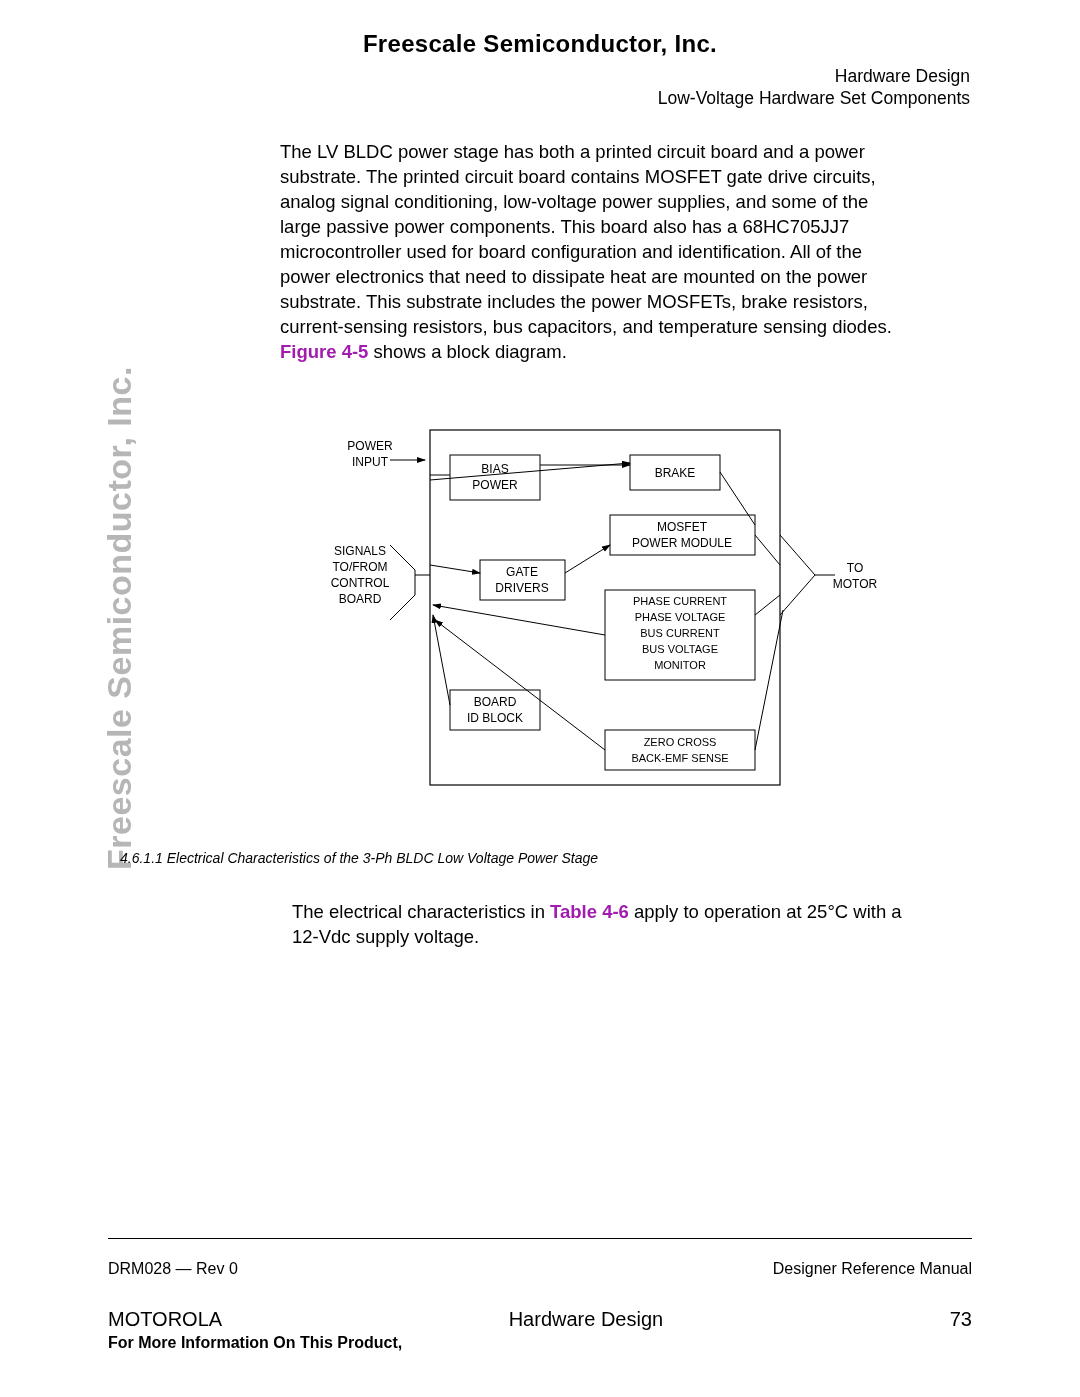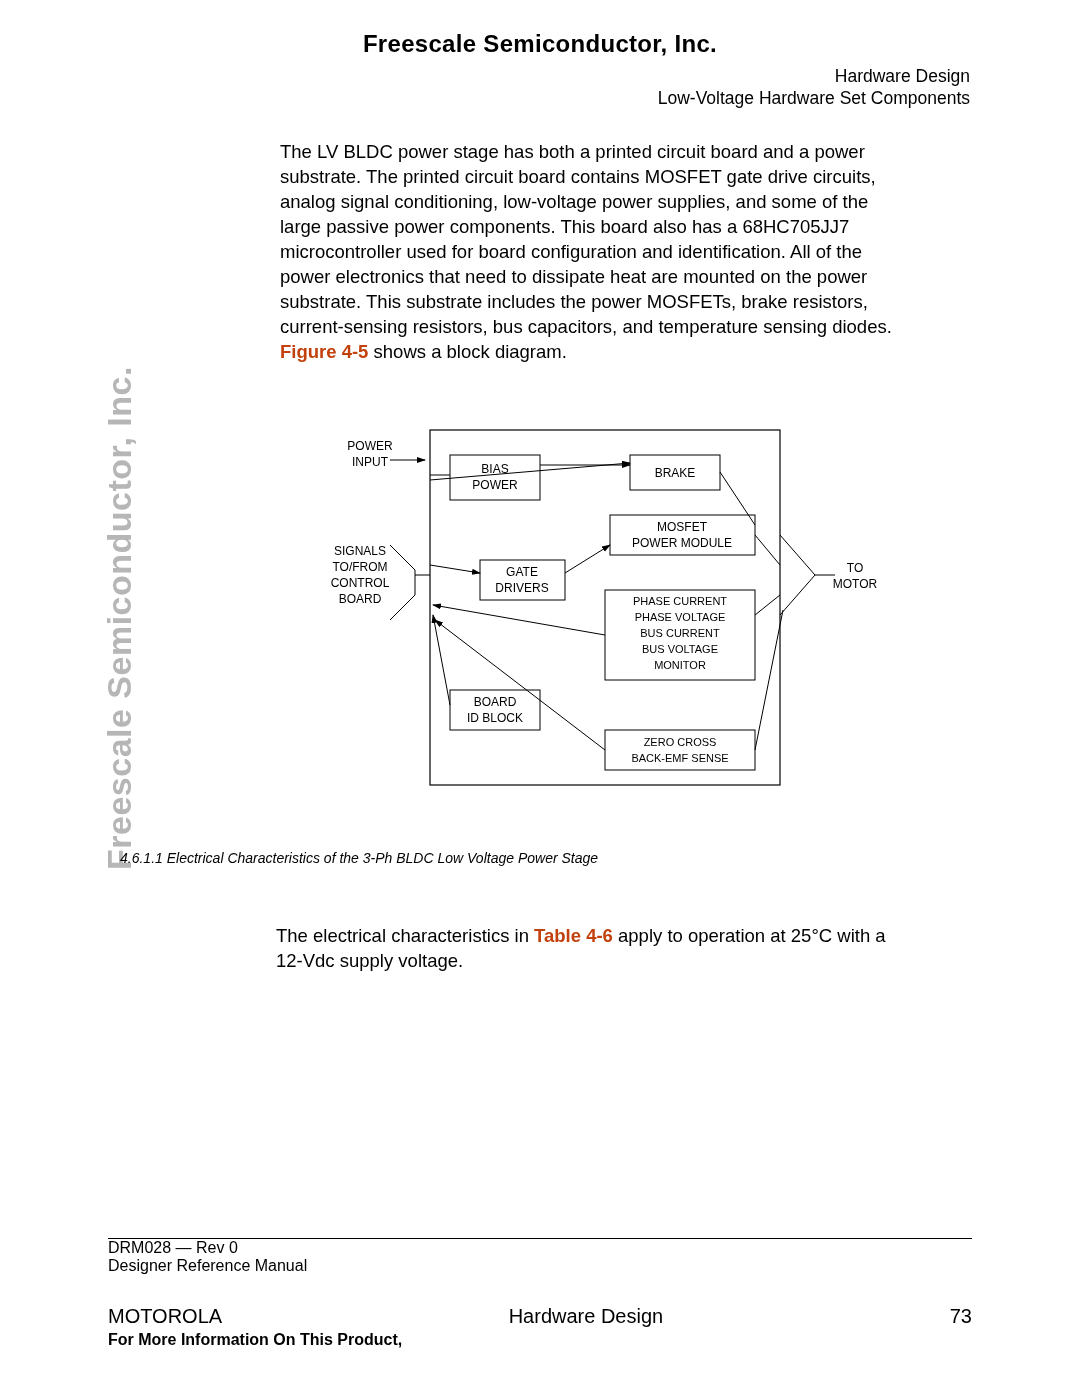--- a/index.html
+++ b/index.html
@@ -44,21 +44,21 @@
   }
   .body-para {
     position: absolute;
     left: 280px;
     top: 140px;
     width: 630px;
     font-size: 18.5px;
     line-height: 1.35;
   }
   .link-blue {
-    color: #c2410c;
+    color: #a21caf;
     font-weight: bold;
   }
   .figure-wrap {
     position: absolute;
     left: 280px;
     top: 415px;
     width: 630px;
   }
   .fig-svg {
     display: block;
@@ -72,40 +72,38 @@
   }
   .subsection-heading {
     position: absolute;
     left: 120px;
     top: 850px;
     font-style: italic;
     font-size: 14px;
   }
   .body-para-2 {
     position: absolute;
-    left: 276px;
+    left: 292px;
     top: 900px;
     width: 635px;
     font-size: 18.5px;
     line-height: 1.35;
-    margin-top: 24px;
   }
   .footer {
     position: absolute;
     left: 108px;
     right: 108px;
     top: 1238px;
     border-top: 1px solid #000;
     font-size: 16px;
   }
   .footer-row1 {
     display: flex;
     justify-content: space-between;
-    margin-top: 0;
-    flex-direction: column;
+    margin-top: 21px;
   }
   .footer-row2 {
     display: flex;
     justify-content: space-between;
     margin-top: 30px;
     font-size: 20px;
   }
   .footer-center-bold {
     text-align: left;
     font-weight: 900;

